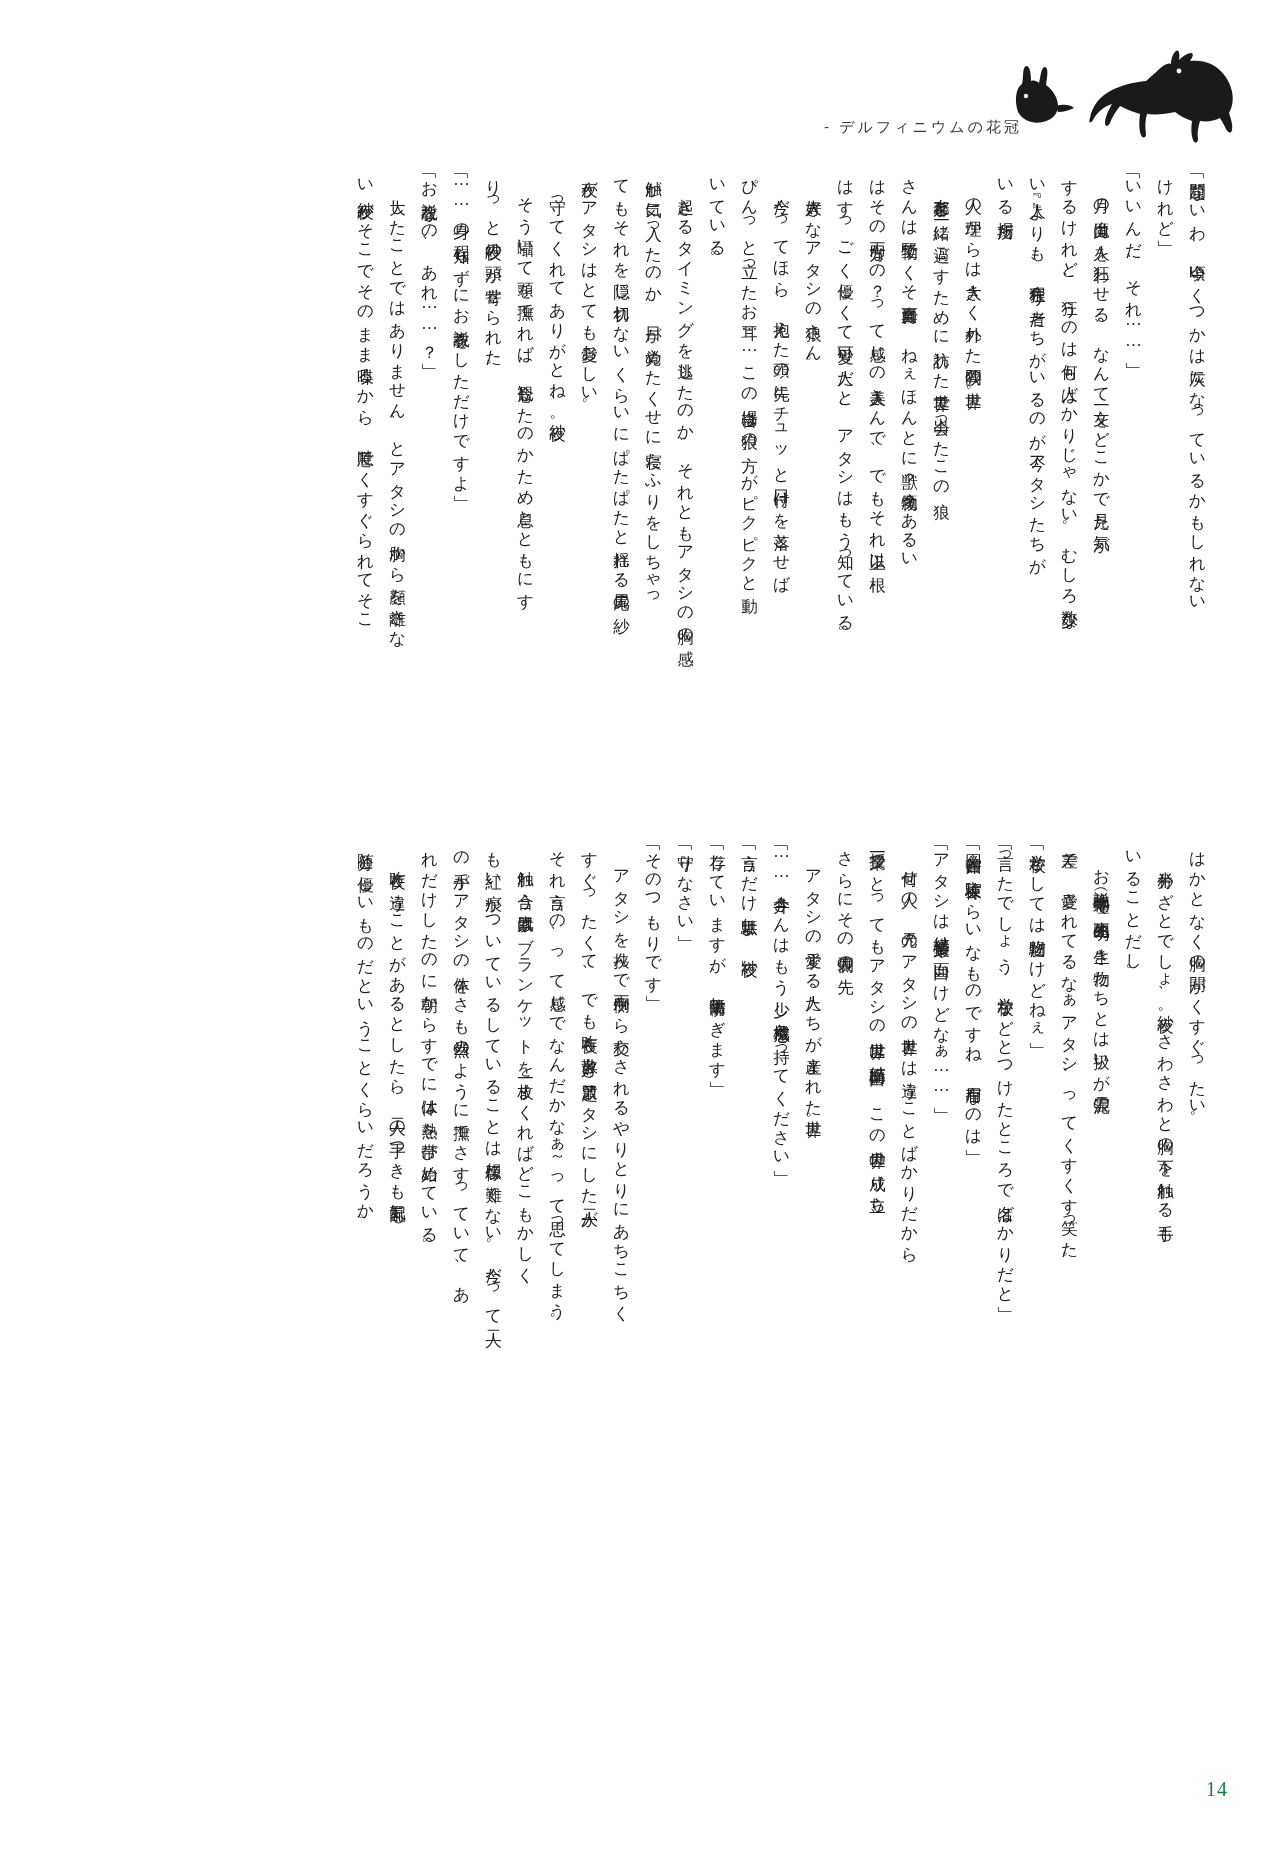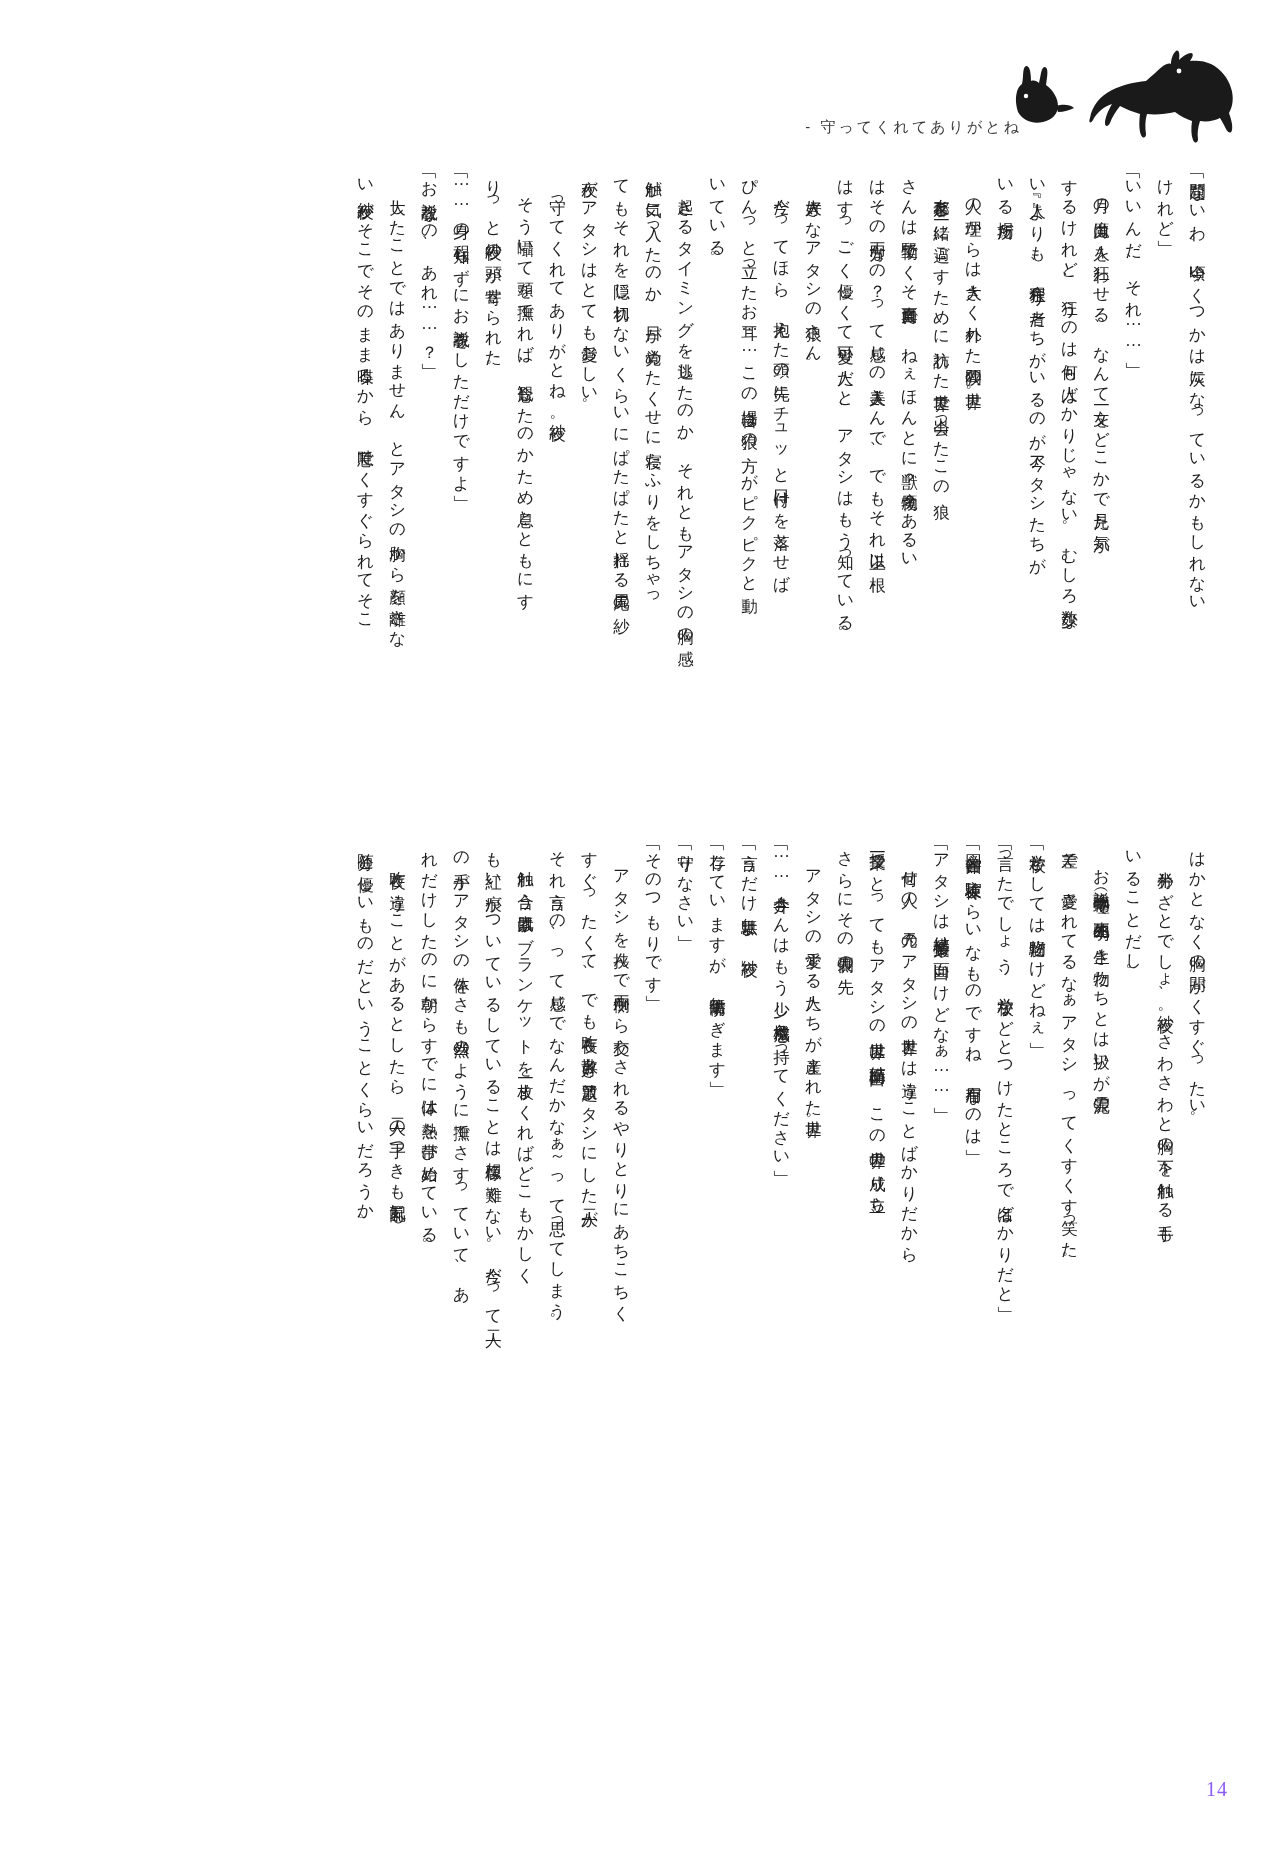--- a/index.html
+++ b/index.html
@@ -74,21 +74,21 @@
     font-size: 16.5px;
     letter-spacing: 1.6px;
     color: #1f1f1f;
   }
 
   .page-number {
     position: absolute;
     right: 52px;
     bottom: 52px;
     font-size: 20px;
-    color: #8b5cf6;
+    color: #15803d;
     font-family: "Liberation Serif", serif;
     letter-spacing: 1px;
   }
 </style>
 </head>
 <body>
 
 <div class="header">
   <div class="deco-art">
     <svg viewBox="0 0 240 110" width="240" height="110" xmlns="http://www.w3.org/2000/svg">
@@ -98,21 +98,21 @@
         <path d="M56 66 C62 64 70 64 74 68 C70 70 64 72 58 72 Z"></path>
         <circle cx="26" cy="56" r="2.2" fill="#ffffff"></circle>
       </g>
 
       <g fill="#1a1a1a">
         <path d="M90 78 C92 66 100 56 112 50 C122 45 134 42 146 41 C152 36 158 30 163 26 C166 24 169 23 171 24 C171 19 173 13 176 11 C179 9 180 14 179 20 C183 16 188 13 191 13 C194 13 193 17 190 21 C197 20 205 21 211 24 C221 29 228 38 231 48 C234 57 233 66 229 73 C231 79 233 85 232 90 C231 94 228 93 226 89 C224 85 222 81 220 78 C214 81 207 82 200 81 C198 87 197 94 198 99 C198 103 195 104 193 100 C191 95 191 88 192 81 C186 79 180 76 175 72 C166 74 156 75 147 74 C145 80 145 88 146 94 C146 98 143 99 141 95 C139 90 139 82 140 74 C133 72 126 69 120 66 C116 71 112 77 110 83 C108 87 105 87 105 83 C105 78 108 71 112 64 C105 66 97 72 93 80 C91 84 88 83 90 78 Z"></path>
         <circle cx="179" cy="31" r="2.4" fill="#ffffff"></circle>
       </g>
     </svg>
   </div>
-  <div class="header-title">- 守ってくれてありがとね</div>
+  <div class="header-title">- デルフィニウムの花冠</div>
 </div>
 
 <div class="block-top">
   <div class="col-flow" id="top-flow">
       <div class="line">「問題ないわ。今頃いくつかは灰になっているかもしれない</div>
       <div class="line">けれど」</div>
       <div class="line">「いいんだ、それ……」</div>
       <div class="line">　月の魔力は人を狂わせる、なんて一文をどこかで見た気が</div>
       <div class="line">するけれど、狂うのは何も人ばかりじゃない。むしろ数少な</div>
       <div class="line">い『人』よりも、余程狂う者たちがいるのが今アタシたちが</div>

